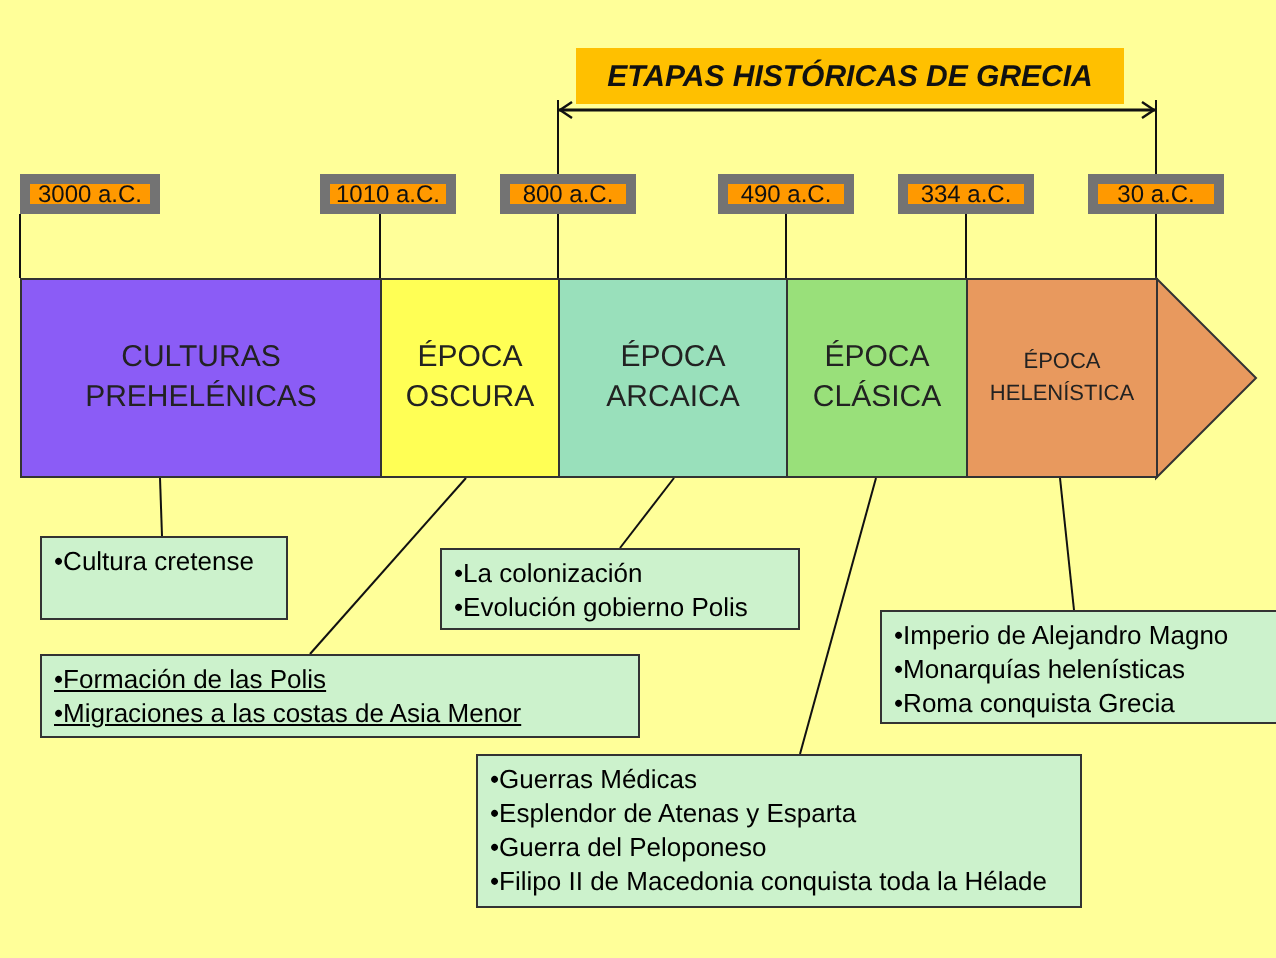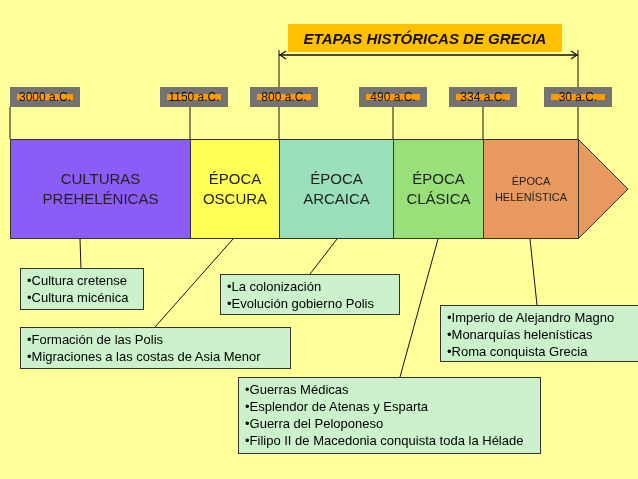--- a/index.html
+++ b/index.html
@@ -12,21 +12,21 @@
   .abs { position:absolute; }
   .title-box {
     left:288px; top:24px; width:274px; height:28px;
     background:#ffc000;
     display:flex; align-items:center; justify-content:center;
     font-weight:bold; font-style:italic; font-size:15px; color:#111;
   }
   svg.lines { position:absolute; left:0; top:0; }
   .date-box {
     top:87px; height:20px; width:68px;
-    background:#ff9900; border:7px solid #737373;
+    background:#ff9900; border:5px solid #737373;
     font-size:12px; display:flex; align-items:center; justify-content:center;
     box-sizing:border-box;
   }
   .seg {
     top:139px; height:100px;
     border:1px solid #333; box-sizing:border-box;
     display:flex; align-items:center; justify-content:center; text-align:center;
     font-size:15px; line-height:20px; color:#222;
   }
   .seg.small { font-size:11px; line-height:16px; }
@@ -59,21 +59,21 @@
   <line x1="80" y1="239" x2="81" y2="268" stroke="#111" stroke-width="1"></line>
   <line x1="233" y1="239" x2="155" y2="327" stroke="#111" stroke-width="1"></line>
   <line x1="337" y1="239" x2="310" y2="274" stroke="#111" stroke-width="1"></line>
   <line x1="438" y1="239" x2="400" y2="377" stroke="#111" stroke-width="1"></line>
   <line x1="530" y1="239" x2="537" y2="305" stroke="#111" stroke-width="1"></line>
 </svg>
 
 <div class="abs title-box">ETAPAS HISTÓRICAS DE GRECIA</div>
 
 <div class="abs date-box" style="left:10px;width:70px;">3000 a.C.</div>
-<div class="abs date-box" style="left:160px;">1150 a.C.</div>
+<div class="abs date-box" style="left:160px;">1010 a.C.</div>
 <div class="abs date-box" style="left:250px;">800 a.C.</div>
 <div class="abs date-box" style="left:359px;">490 a.C.</div>
 <div class="abs date-box" style="left:449px;">334 a.C.</div>
 <div class="abs date-box" style="left:544px;">30 a.C.</div>
 
 <div class="abs seg" style="left:10px;width:181px;background:#8b5cf6;">
   <div>
       <div>CULTURAS</div>
       <div>PREHELÉNICAS</div>
     </div>
@@ -98,23 +98,22 @@
 </div>
 <div class="abs seg small" style="left:483px;width:96px;background:#e8995e;">
   <div>
       <div>ÉPOCA</div>
       <div>HELENÍSTICA</div>
     </div>
 </div>
 
 <div class="abs note" style="left:20px;top:268px;width:124px;height:42px;">
   <div>•Cultura cretense</div>
-  <div>•Cultura micénica</div>
 </div>
-<div class="abs note" style="left:20px;top:327px;width:271px;height:42px;">
+<div class="abs note" style="left:20px;top:327px;width:300px;height:42px;text-decoration:underline;">
   <div>•Formación de las Polis</div>
   <div>•Migraciones a las costas de Asia Menor</div>
 </div>
 <div class="abs note" style="left:220px;top:274px;width:180px;height:41px;">
   <div>•La colonización</div>
   <div>•Evolución gobierno Polis</div>
 </div>
 <div class="abs note" style="left:440px;top:305px;width:228px;height:57px;">
   <div>•Imperio de Alejandro Magno</div>
   <div>•Monarquías helenísticas</div>

